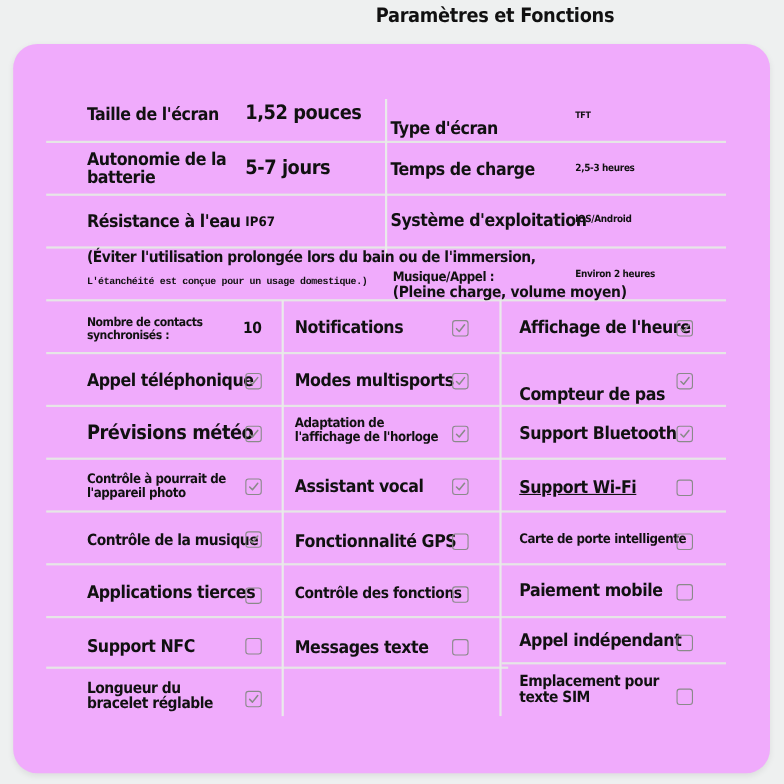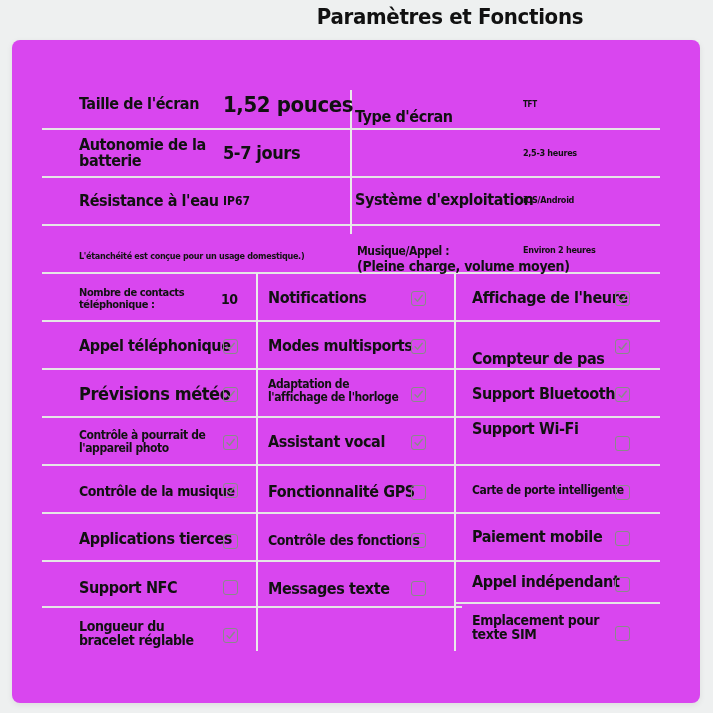--- a/index.html
+++ b/index.html
@@ -1,20 +1,20 @@
 <!DOCTYPE html>
 <html><head>
 <meta charset="utf-8">
 <style>
   html,body{margin:0;padding:0;}
   body{width:713px;height:713px;background:#eef0f0;position:relative;overflow:hidden;
        font-family:"DejaVu Sans Condensed","DejaVu Sans",sans-serif;color:#111;}
   .title{position:absolute;left:0;width:713px;top:4px;text-align:center;padding-left:187px;box-sizing:border-box;
-         font-size:22px;font-weight:bold;letter-spacing:-0.3px;}
-  .card{position:absolute;left:12px;top:40px;width:688px;height:663px;background:#d946ef;border-radius:8px;
+         font-size:18px;font-weight:bold;letter-spacing:-0.3px;}
+  .card{position:absolute;left:12px;top:40px;width:688px;height:663px;background:#f0abfc;border-radius:22px;
         box-shadow:0 2px 6px rgba(0,0,0,0.08);}
   .hline{position:absolute;height:2px;background:#e6e6e6;}
   .vline{position:absolute;width:2px;background:#eaeaea;}
   .t{position:absolute;font-weight:bold;white-space:nowrap;line-height:1.0;}
   .lg{font-size:16px;letter-spacing:-0.4px;}
   .md{font-size:14px;letter-spacing:-0.4px;}
   .sm{font-size:12px;letter-spacing:-0.4px;line-height:1.05;}
   .xsb{font-size:9px;letter-spacing:-0.3px;}
   .cb{position:absolute;width:15px;height:15px;border:1.6px solid #8a8a8a;border-radius:3px;box-sizing:border-box;}
   .cb svg{position:absolute;left:1px;top:1px;}
@@ -37,44 +37,46 @@
   <div class="hline" style="left:30px;width:618px;top:472px;"></div>
   <div class="hline" style="left:30px;width:618px;top:520px;"></div>
   <div class="hline" style="left:30px;width:420px;top:566px;"></div>
   <div class="hline" style="left:444px;width:204px;top:562px;"></div>
 
   <div class="vline" style="left:338px;top:50px;height:144px;"></div>
   <div class="vline" style="left:244px;top:233px;height:378px;"></div>
   <div class="vline" style="left:442px;top:233px;height:378px;"></div>
 
   <div class="t lg" style="left:67px;top:56px;">Taille de l'écran</div>
-  <div class="t" style="left:211px;top:54px;font-size:22px;letter-spacing:-0.4px;">1,52 pouces</div>
+  <div class="t" style="left:211px;top:54px;font-size:18px;letter-spacing:-0.4px;">1,52 pouces</div>
   <div class="t lg" style="left:343px;top:69px;">Type d'écran</div>
   <div class="t xsb" style="left:511px;top:61px;font-size:8px;">TFT</div>
 
   <div class="t lg" style="left:67px;top:97px;">
     <div>Autonomie de la</div>
     <div>batterie</div>
   </div>
   <div class="t" style="left:211px;top:104px;font-size:18px;letter-spacing:-0.4px;">5-7 jours</div>
+  <div class="t lg" style="left:343px;top:106px;">Temps de charge</div>
   <div class="t xsb" style="left:511px;top:109px;">2,5-3 heures</div>
 
   <div class="t lg" style="left:67px;top:153px;">Résistance à l'eau</div>
   <div class="t" style="left:211px;top:155px;font-size:12px;">IP67</div>
   <div class="t lg" style="left:343px;top:152px;">Système d'exploitation</div>
   <div class="t xsb" style="left:511px;top:156px;">iOS/Android</div>
 
-  <div class="t xsb" style="left:67px;top:212px;">L'étanchéité est conçue pour un usage domestique.)</div>
+  <div class="t md" style="left:67px;top:187px;">(Éviter l'utilisation prolongée lors du bain ou de l'immersion,</div>
+  <div class="t xsb" style="left:67px;top:212px;font-family:Liberation Mono, monospace;">L'étanchéité est conçue pour un usage domestique.)</div>
   <div class="t sm" style="left:345px;top:205px;">Musique/Appel :</div>
   <div class="t xsb" style="left:511px;top:206px;">Environ 2 heures</div>
   <div class="t" style="left:345px;top:219px;font-size:14px;letter-spacing:-0.3px;">(Pleine charge, volume moyen)</div>
 
   <div class="t sm" style="left:67px;top:247px;font-size:11px;">
     <div>Nombre de contacts</div>
-    <div>téléphonique :</div>
+    <div>synchronisés :</div>
   </div>
   <div class="t md" style="left:209px;top:252px;">10</div>
 
   <div id="features">
       <div class="t lg" style="left: 256px; top: 250px;">
         <div>Notifications</div>
       </div>
       <div class="cb" style="left: 399px; top: 251px; border-color: rgb(138, 138, 138);">
         <svg width="11" height="11" viewBox="0 0 11 11">
           <path d="M2 5.8 L4.5 8.3 L9.3 2.3" fill="none" stroke="#8a8a8a" stroke-width="1.4" stroke-linecap="round" stroke-linejoin="round"></path>
@@ -147,21 +149,21 @@
         </svg>
       </div>
       <div class="t lg" style="left: 256px; top: 394px;">
         <div>Assistant vocal</div>
       </div>
       <div class="cb" style="left: 399px; top: 395px; border-color: rgb(138, 138, 138);">
         <svg width="11" height="11" viewBox="0 0 11 11">
           <path d="M2 5.8 L4.5 8.3 L9.3 2.3" fill="none" stroke="#8a8a8a" stroke-width="1.4" stroke-linecap="round" stroke-linejoin="round"></path>
         </svg>
       </div>
-      <div class="t lg" style="left: 460px; top: 381px;">
+      <div class="t lg" style="left: 460px; top: 395px; text-decoration: underline;">
         <div>Support Wi-Fi</div>
       </div>
       <div class="cb" style="left: 603px; top: 396px; border-color: rgb(138, 138, 138);"></div>
       <div class="t md" style="left: 67px; top: 444px;">
         <div>Contrôle de la musique</div>
       </div>
       <div class="cb" style="left: 211px; top: 443px; border-color: rgb(138, 138, 138);">
         <svg width="11" height="11" viewBox="0 0 11 11">
           <path d="M2 5.8 L4.5 8.3 L9.3 2.3" fill="none" stroke="#8a8a8a" stroke-width="1.4" stroke-linecap="round" stroke-linejoin="round"></path>
         </svg>

